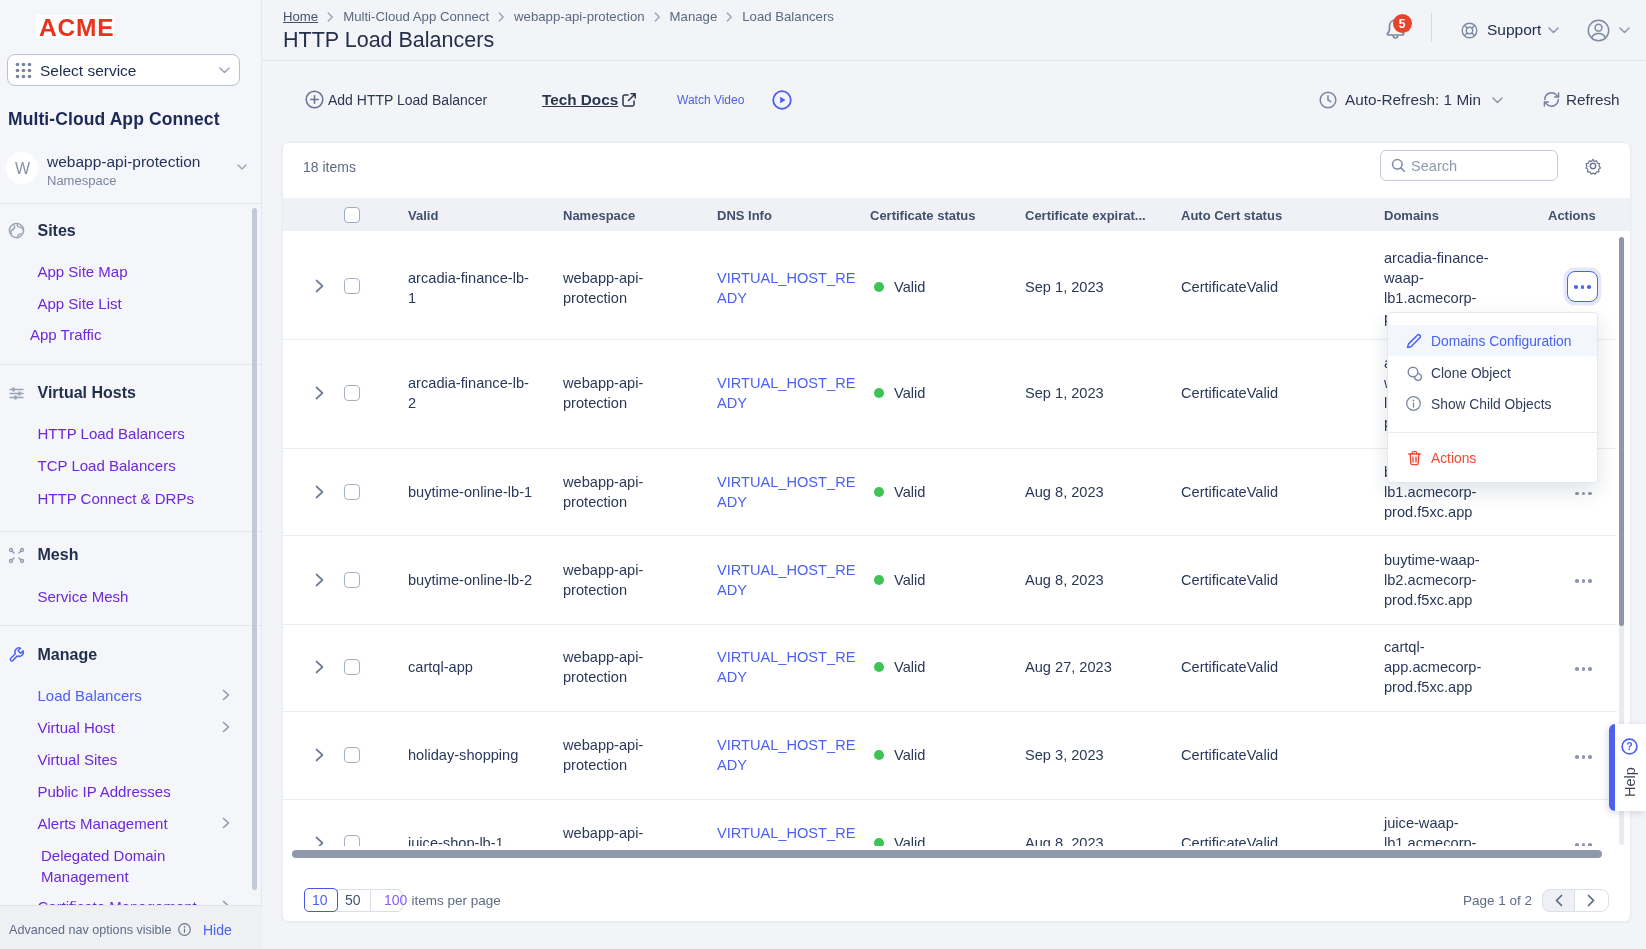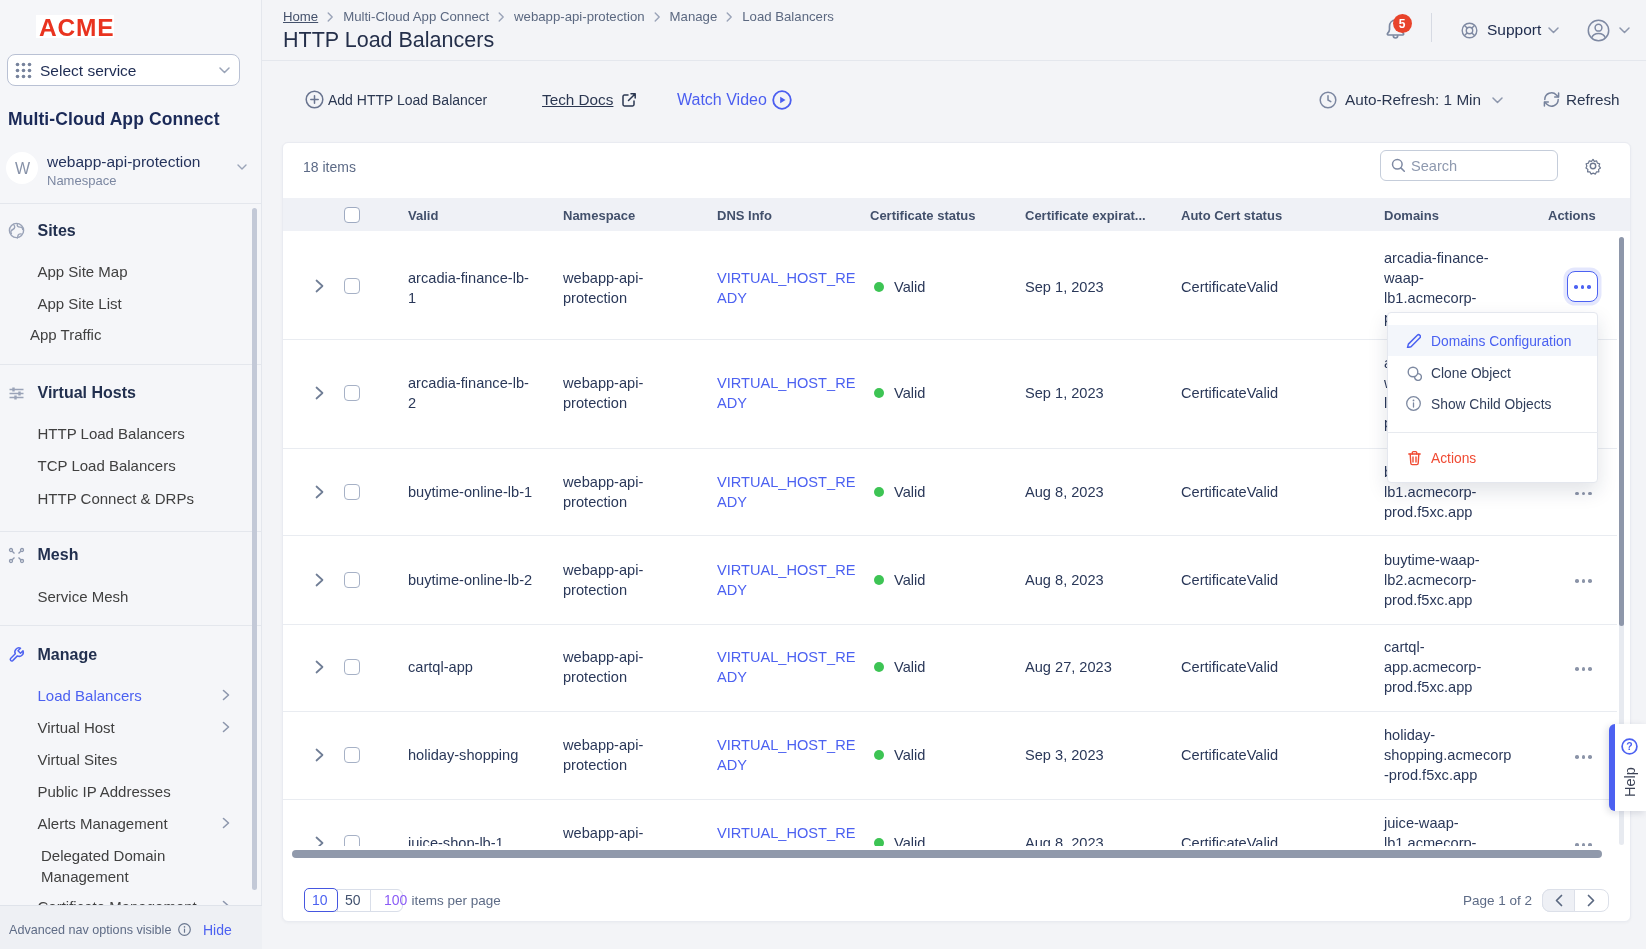--- a/index.html
+++ b/index.html
@@ -1,20 +1,20 @@
 <!DOCTYPE html>
 <html><head>
 <meta charset="utf-8">
 <style>
 *{margin:0;padding:0;box-sizing:border-box}
 html,body{width:1646px;height:949px}
 body{position:relative;overflow:hidden;background:#f3f4f7;font-family:"Liberation Sans",sans-serif;-webkit-font-smoothing:antialiased}
 .a{position:absolute}
 .c{transform:translateY(-50%)}
-.nav{font-size:15px;color:#404040}
+.nav{font-size:15px;color:#6d28d9}
 .sect{font-size:16px;font-weight:700;color:#22304f}
 .hdr{font-size:13px;font-weight:700;color:#42506b}
 .cell{font-size:14.6px;color:#2a3859;line-height:20px}
 .blue{color:#4c61f1}
 .dots3 i{display:inline-block;width:3.6px;height:3.6px;border-radius:50%;background:#8b94a8;margin:0 1.6px;vertical-align:middle}
 svg{display:block}
 </style>
 </head>
 <body>
 
@@ -183,28 +183,28 @@
 
 <div class="a" style="left:262px;top:60px;width:1384px;height:1px;background:#e4e7ed"></div>
 
 <svg class="a" style="left:305px;top:90px" width="19" height="19" viewBox="0 0 19 19">
     <g fill="none" stroke="#6a7590" stroke-width="1.5" stroke-linecap="round">
       <circle cx="9.5" cy="9.5" r="8.3"></circle>
       <path d="M9.5 5.8v7.4M5.8 9.5h7.4"></path>
     </g>
   </svg>
 <div class="a c" style="left:328px;top:99.5px;font-size:14px;color:#2b3751">Add HTTP Load Balancer</div>
-<div class="a c" style="left:542px;top:99.5px;font-size:15.3px;font-weight:400;color:#2b3751;text-decoration:underline">Tech Docs</div>
+<div class="a c" style="left:542px;top:99.5px;font-size:15.3px;font-weight:700;color:#2b3751;text-decoration:underline">Tech Docs</div>
 <svg class="a" style="left:621px;top:92px" width="16" height="16" viewBox="0 0 16 16">
     <g fill="none" stroke="#2b3751" stroke-width="1.5" stroke-linecap="round" stroke-linejoin="round">
       <path d="M13 9v3.6a1.4 1.4 0 0 1-1.4 1.4H3.4A1.4 1.4 0 0 1 2 12.6V4.4A1.4 1.4 0 0 1 3.4 3H7"></path>
       <path d="M10 1.8h4.2V6M14 2L7.5 8.5"></path>
     </g>
   </svg>
-<div class="a c" style="left:677px;top:99.5px;font-size:16px;color:#4b5ef0">Watch Video</div>
+<div class="a c" style="left:677px;top:99.5px;font-size:12px;color:#4b5ef0">Watch Video</div>
 <svg class="a" style="left:772px;top:90px" width="20" height="20" viewBox="0 0 20 20">
     <circle cx="10" cy="10" r="8.8" fill="none" stroke="#4b5ef0" stroke-width="1.8"></circle>
     <path d="M8.2 6.7L13.5 10 8.2 13.3z" fill="#4b5ef0"></path>
   </svg>
 
 <svg class="a" style="left:1319px;top:91px" width="18" height="18" viewBox="0 0 18 18">
     <g fill="none" stroke="#7b86a0" stroke-width="1.5" stroke-linecap="round">
       <circle cx="9" cy="9" r="7.8"></circle>
       <path d="M9 4.8V9l2.8 1.7"></path>
     </g>
@@ -330,21 +330,20 @@
       <path d="M1.5 1.5L7.5 7l-6 5.5" fill="none" stroke="#6f7d95" stroke-width="1.7" stroke-linecap="round" stroke-linejoin="round"></path>
     </svg>
   <div class="a" style="left:60.5px;top:516.3px;width:16px;height:16px;background:#fff;border:1px solid #a6b1c6;border-radius:4px"></div>
   <div class="a c cell" style="left:125px;top:524.3px">holiday-shopping</div>
   <div class="a cell" style="left:280px;top:504.3px">webapp-api-<br>protection</div>
   <div class="a cell blue" style="left:434px;top:504.3px">VIRTUAL_HOST_RE<br>ADY</div>
   <div class="a" style="left:591px;top:519.3px;width:10px;height:10px;border-radius:50%;background:#3dc454"></div>
   <div class="a c cell" style="left:611px;top:524.3px">Valid</div>
   <div class="a c cell" style="left:742px;top:524.3px">Sep 3, 2023</div>
   <div class="a c cell" style="left:898px;top:524.3px">CertificateValid</div>
-  <div class="a cell" style="left:1101px;top:494.3px">holiday-<br>shopping.acmecorp<br>-prod.f5xc.app</div>
   <div class="a" style="left:1288px;top:516.3px;width:25px;text-align:center"><span class="dots3"><i></i><i></i><i></i></span></div>
   <div class="a" style="left:0;top:568.4px;width:1334px;height:1px;background:#e9ecf1"></div>
 
   <svg class="a" style="left:32px;top:605px" width="9" height="14" viewBox="0 0 9 14">
       <path d="M1.5 1.5L7.5 7l-6 5.5" fill="none" stroke="#6f7d95" stroke-width="1.7" stroke-linecap="round" stroke-linejoin="round"></path>
     </svg>
   <div class="a" style="left:60.5px;top:604px;width:16px;height:16px;background:#fff;border:1px solid #a6b1c6;border-radius:4px"></div>
   <div class="a c cell" style="left:125px;top:612px">juice-shop-lb-1</div>
   <div class="a cell" style="left:280px;top:592px">webapp-api-<br>protection</div>
   <div class="a cell blue" style="left:434px;top:592px">VIRTUAL_HOST_RE<br>ADY</div>

